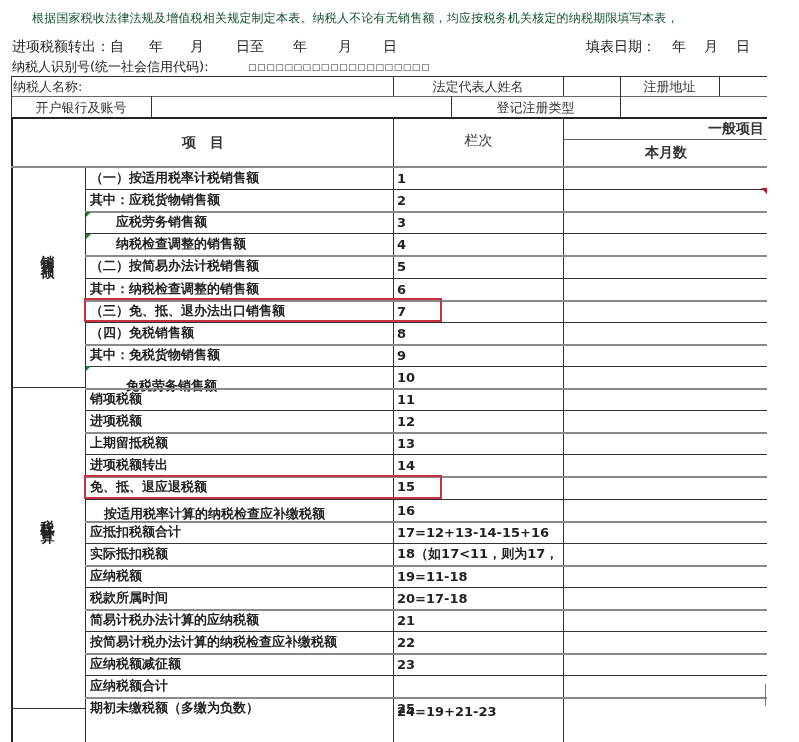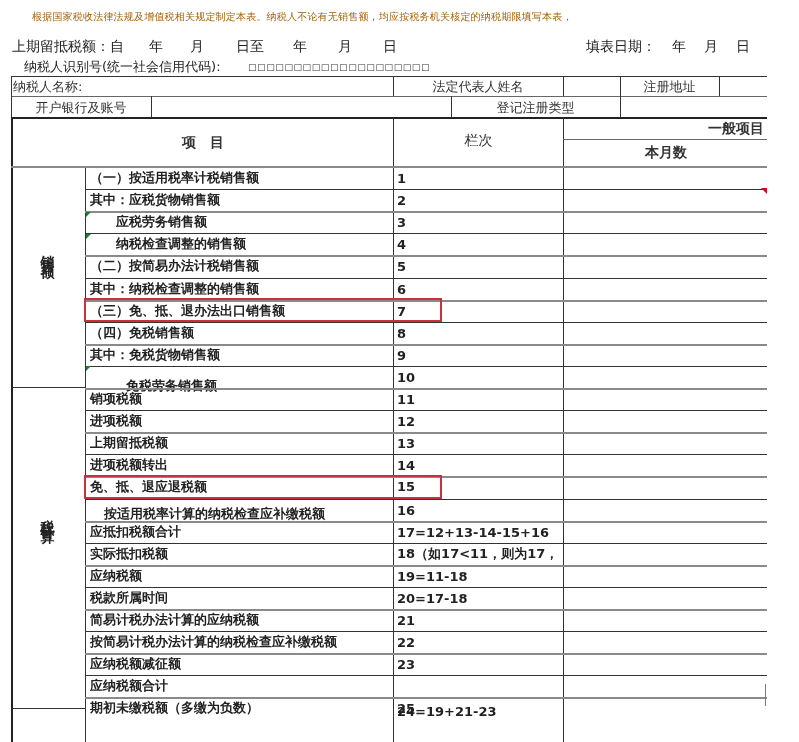--- a/index.html
+++ b/index.html
@@ -1,19 +1,19 @@
 <!DOCTYPE html>
 <html><head>
 <meta charset="utf-8">
 <style>
   html, body { margin: 0; padding: 0; background: #ffffff; }
   body { width: 799px; height: 742px; position: relative; overflow: hidden;
          font-family: "DejaVu Sans", "Liberation Sans", sans-serif; color: #222; }
   .abs { position: absolute; white-space: nowrap; }
-  .intro { left: 32px; top: 10px; font-size: 10px; color: #a16207; letter-spacing: 0.2px; }
+  .intro { left: 32px; top: 10px; font-size: 12px; color: #14532d; letter-spacing: 0.2px; }
   .line-txt { font-size: 14px; color: #222; }
   .id-boxes { font-size: 9px; letter-spacing: 0.6px; color: #333; top: 62px; left: 248px; }
   .cell { position: absolute; box-sizing: border-box; font-size: 13px; color: #333;
           display: flex; align-items: center; overflow: hidden; white-space: nowrap; }
   .hline { position: absolute; height: 1px; background: #333; }
   .vline { position: absolute; width: 1px; background: #333; }
   .hgray { position: absolute; height: 2px; background: #8a8a8a; }
   .bold { font-weight: bold; }
   .row-item { font-size: 13px; font-weight: bold; color: #222; padding-left: 4px; }
   .row-col { font-size: 13px; font-weight: bold; color: #222; padding-left: 3px; }
@@ -23,34 +23,34 @@
   .tri-green { position: absolute; width: 0; height: 0;
                border-top: 5px solid #1e7b34; border-right: 5px solid transparent; }
   .tri-red { position: absolute; width: 0; height: 0;
              border-top: 6px solid #c0102a; border-left: 6px solid transparent; }
 </style>
 </head>
 <body>
 
 <div class="abs intro">根据国家税收法律法规及增值税相关规定制定本表。纳税人不论有无销售额，均应按税务机关核定的纳税期限填写本表，</div>
 
-<div class="abs line-txt" style="left:12px; top:38px;">上期留抵税额：自</div>
+<div class="abs line-txt" style="left:12px; top:38px;">进项税额转出：自</div>
 <div class="abs line-txt" style="left:149px; top:38px;">年</div>
 <div class="abs line-txt" style="left:190px; top:38px;">月</div>
 <div class="abs line-txt" style="left:236px; top:38px;">日至</div>
 <div class="abs line-txt" style="left:293px; top:38px;">年</div>
 <div class="abs line-txt" style="left:338px; top:38px;">月</div>
 <div class="abs line-txt" style="left:383px; top:38px;">日</div>
 
 <div class="abs line-txt" style="left:586px; top:38px;">填表日期：</div>
 <div class="abs line-txt" style="left:672px; top:38px;">年</div>
 <div class="abs line-txt" style="left:704px; top:38px;">月</div>
 <div class="abs line-txt" style="left:736px; top:38px;">日</div>
 
-<div class="abs" style="left:24px; top:58px; font-size:13px; color:#222;">纳税人识别号(统一社会信用代码):</div>
+<div class="abs" style="left:12px; top:58px; font-size:13px; color:#222;">纳税人识别号(统一社会信用代码):</div>
 <div class="abs id-boxes">□□□□□□□□□□□□□□□□□□□□</div>
 
 <div class="hline" style="left:11px; top:76px; width:756px;"></div>
 <div class="hline" style="left:11px; top:96px; width:756px; background:#666;"></div>
 <div class="vline" style="left:11px; top:76px; height:42px;"></div>
 <div class="vline" style="left:393px; top:76px; height:20px;"></div>
 <div class="vline" style="left:563px; top:76px; height:20px;"></div>
 <div class="vline" style="left:620px; top:76px; height:42px;"></div>
 <div class="vline" style="left:719px; top:76px; height:20px;"></div>
 <div class="vline" style="left:151px; top:96px; height:22px;"></div>

